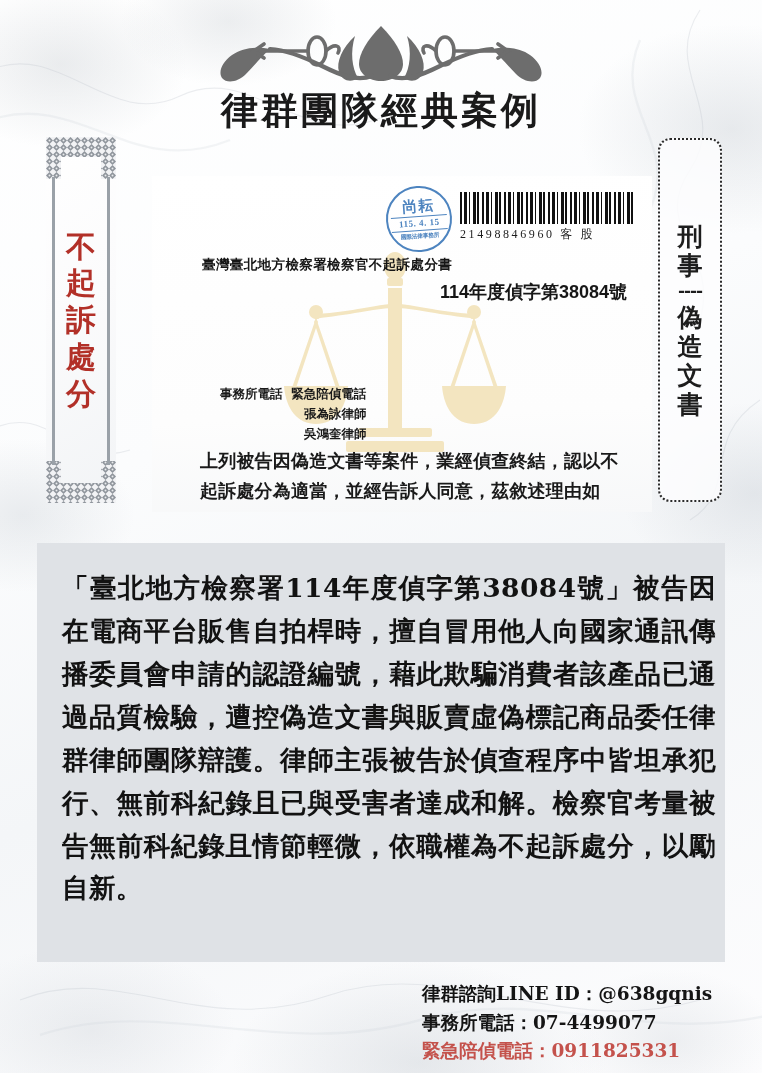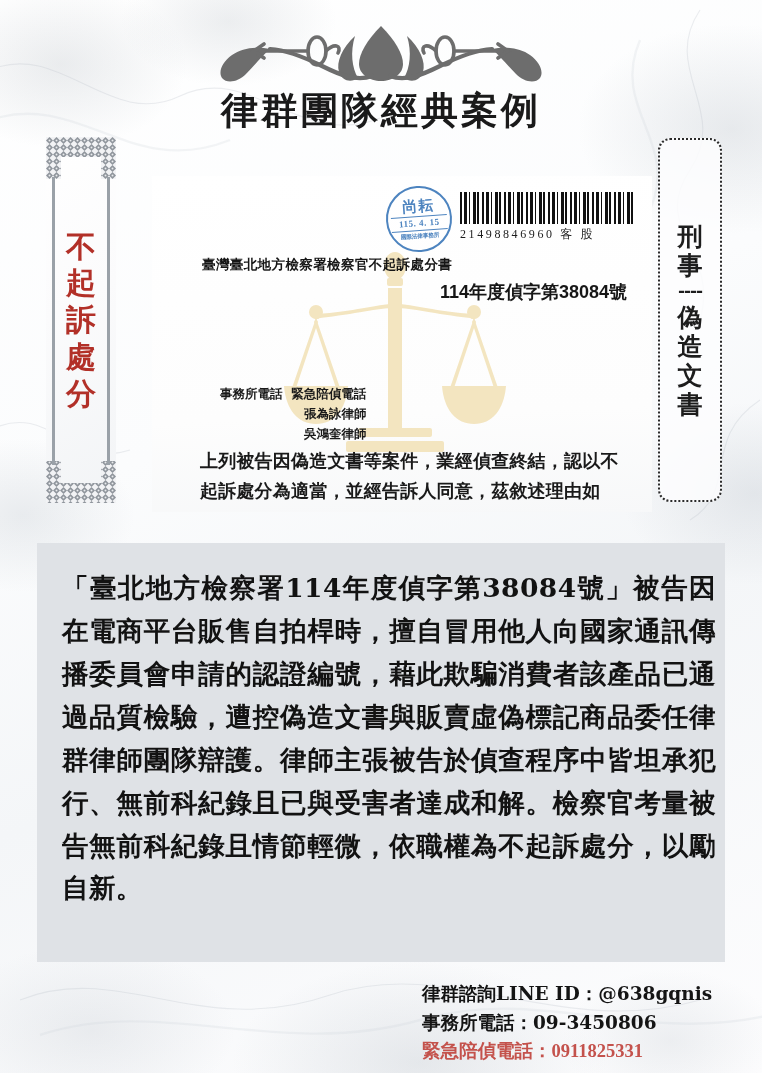--- a/index.html
+++ b/index.html
@@ -309,21 +309,21 @@
     left: 422px;
     top: 980px;
     width: 320px;
     font-family: "DejaVu Serif", "Liberation Serif", serif;
     font-size: 18.5px;
     font-weight: 700;
     line-height: 1.55;
     color: #141414;
     white-space: nowrap;
   }
-  #footer-contact .line-emergency { color: #c4524c; font-family: Liberation Serif, serif; }
+  #footer-contact .line-emergency { color: #c4524c; }
 </style>
 </head>
 <body>
 
 <div id="marble-bg">
   <svg id="marble-veins" viewBox="0 0 762 1073" preserveAspectRatio="none">
     <g fill="none" stroke="#b9c0c8" stroke-width="1.1" opacity="0.55">
       <path d="M-10,70 C60,40 110,130 180,96 C250,62 300,150 380,118"></path>
       <path d="M700,10 C660,70 730,110 690,170 C650,230 720,250 700,320"></path>
       <path d="M-10,430 C50,400 70,470 130,450"></path>
@@ -451,15 +451,15 @@
 
   <div id="doc-body">上列被告因偽造文書等案件，業經偵查終結，認以不起訴處分為適當，並經告訴人同意，茲敘述理由如下：</div>
 </div>
 
 <div id="summary-panel">
   <div id="summary-text">「臺北地方檢察署114年度偵字第38084號」被告因在電商平台販售自拍桿時，擅自冒用他人向國家通訊傳播委員會申請的認證編號，藉此欺騙消費者該產品已通過品質檢驗，遭控偽造文書與販賣虛偽標記商品委任律群律師團隊辯護。律師主張被告於偵查程序中皆坦承犯行、無前科紀錄且已與受害者達成和解。檢察官考量被告無前科紀錄且情節輕微，依職權為不起訴處分，以勵自新。</div>
 </div>
 
 <div id="footer-contact">
   <div class="line-id">律群諮詢LINE ID：@638gqnis</div>
-  <div class="line-office">事務所電話：09-3450806</div>
+  <div class="line-office">事務所電話：07-4499077</div>
   <div class="line-emergency">緊急陪偵電話：0911825331</div>
 </div>
 
 </body></html>

